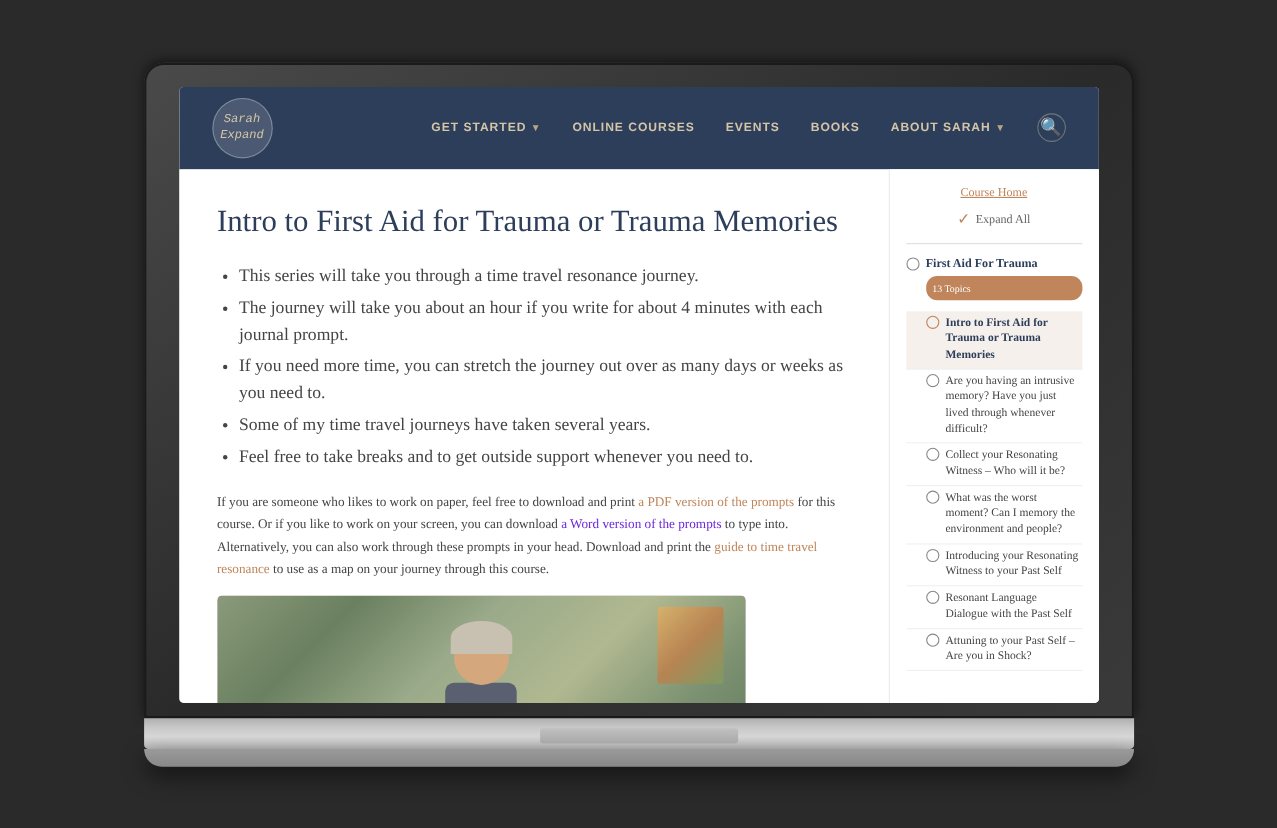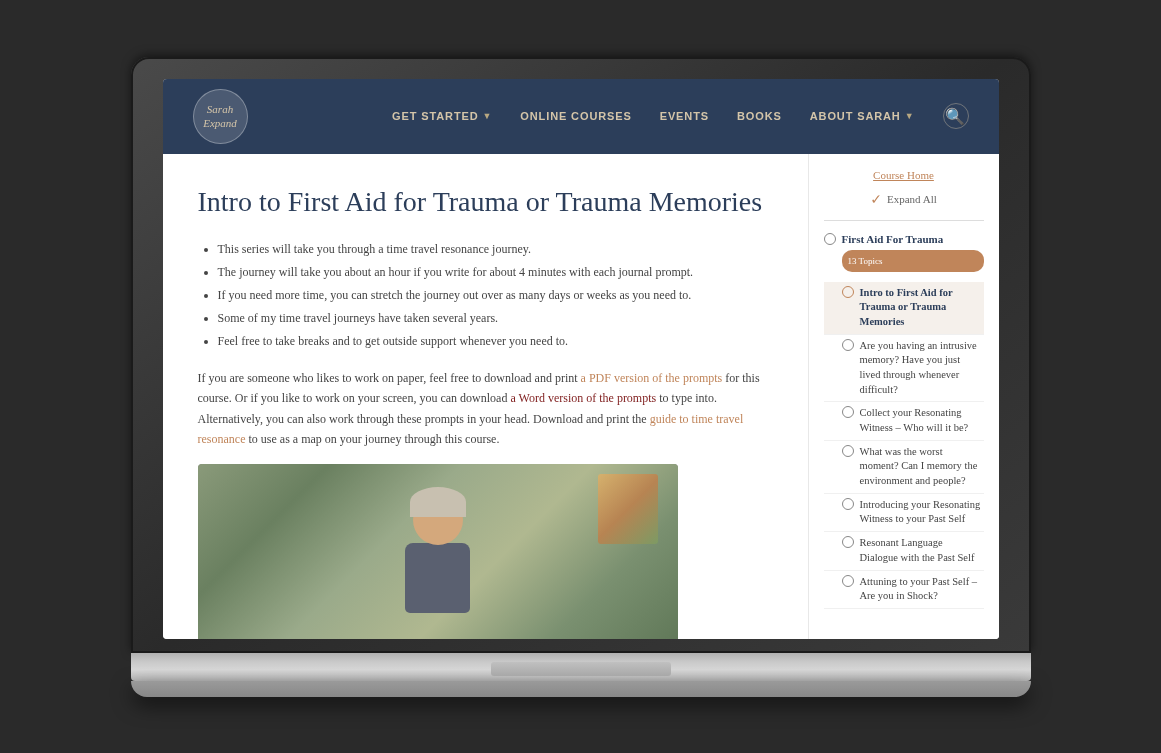--- a/index.html
+++ b/index.html
@@ -88,21 +88,21 @@
       background: rgba(255,255,255,0.15);
       border: 1px solid rgba(255,255,255,0.3);
       display: flex;
       flex-direction: column;
       align-items: center;
       justify-content: center;
       color: #d4c5a9;
       font-size: 11px;
       font-style: italic;
       line-height: 1.3;
-      font-family: Liberation Serif, serif;
+      font-family: Liberation Mono, monospace;
     }
 
     .site-nav {
       display: flex;
       align-items: center;
       gap: 28px;
     }
 
     .nav-item {
       color: #d4c5a9;
@@ -157,40 +157,40 @@
       line-height: 1.3;
       margin-bottom: 20px;
     }
 
     .intro-bullets {
       margin-bottom: 18px;
       padding-left: 20px;
     }
 
     .intro-bullets li {
-      font-size: 12px;
+      font-size: 16px;
       color: #444;
       margin-bottom: 5px;
       line-height: 1.5;
     }
 
     .intro-paragraph {
       font-size: 12px;
       color: #444;
       line-height: 1.7;
       margin-bottom: 15px;
     }
 
     .intro-link {
       color: #c0855a;
       text-decoration: none;
     }
 
     .intro-link-blue {
-      color: #7f1d1d;
+      color: #6d28d9;
       text-decoration: none;
     }
 
     .video-placeholder {
       width: 100%;
       max-width: 480px;
       height: 180px;
       background: #888;
       border-radius: 4px;
       overflow: hidden;

